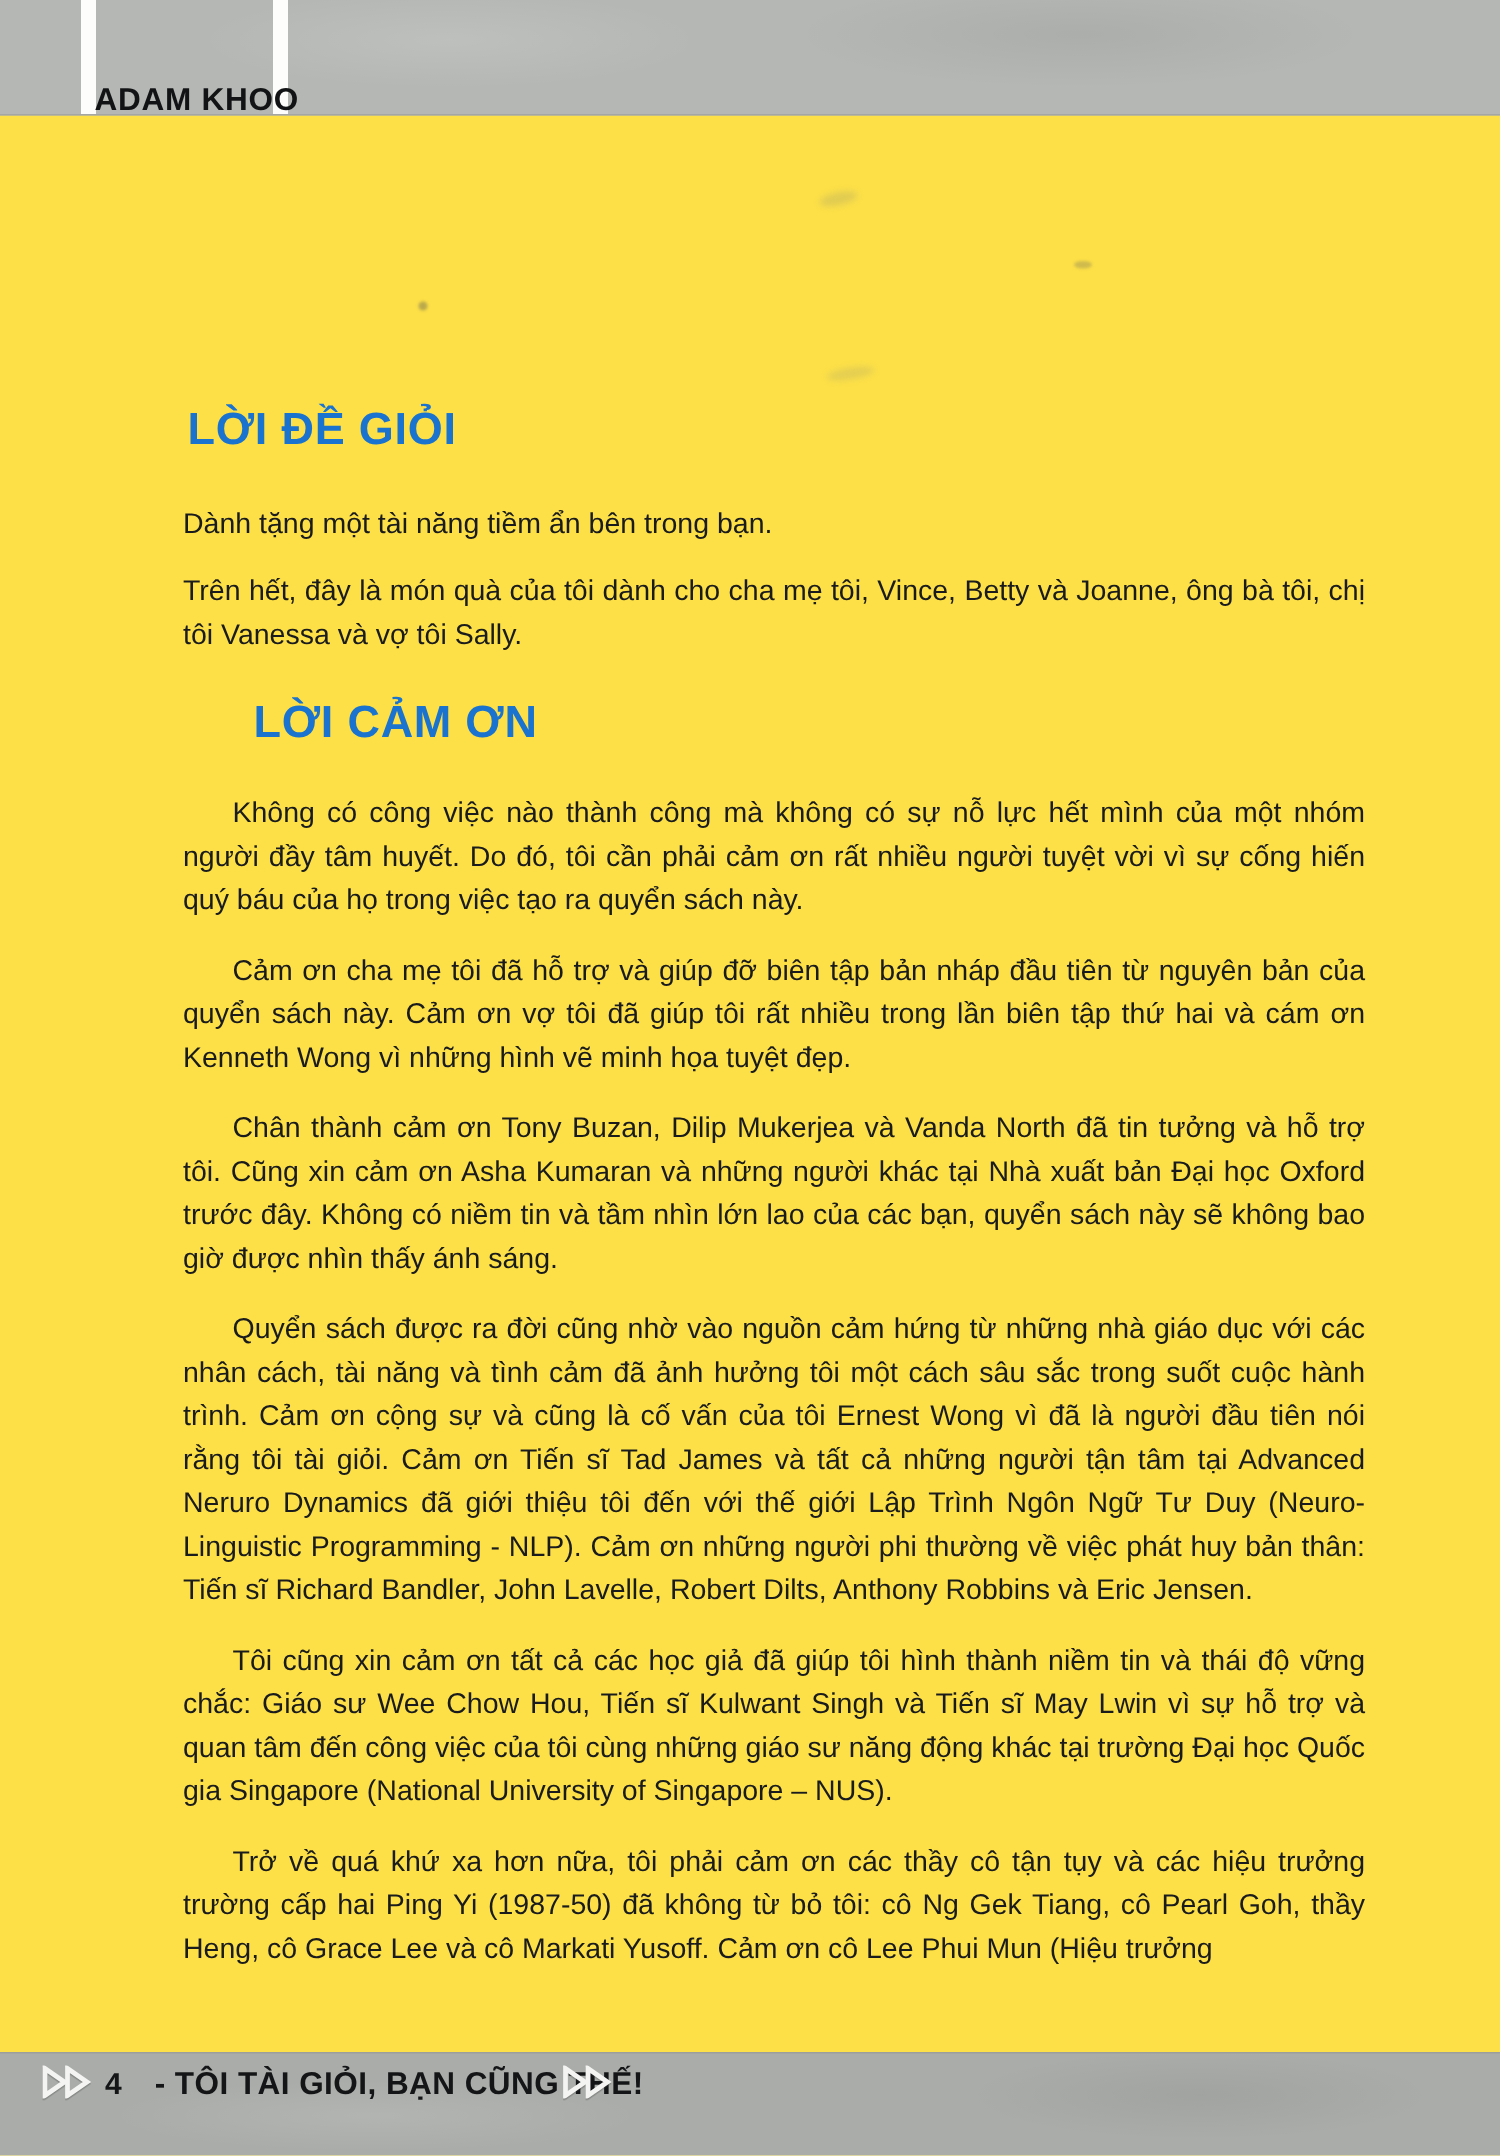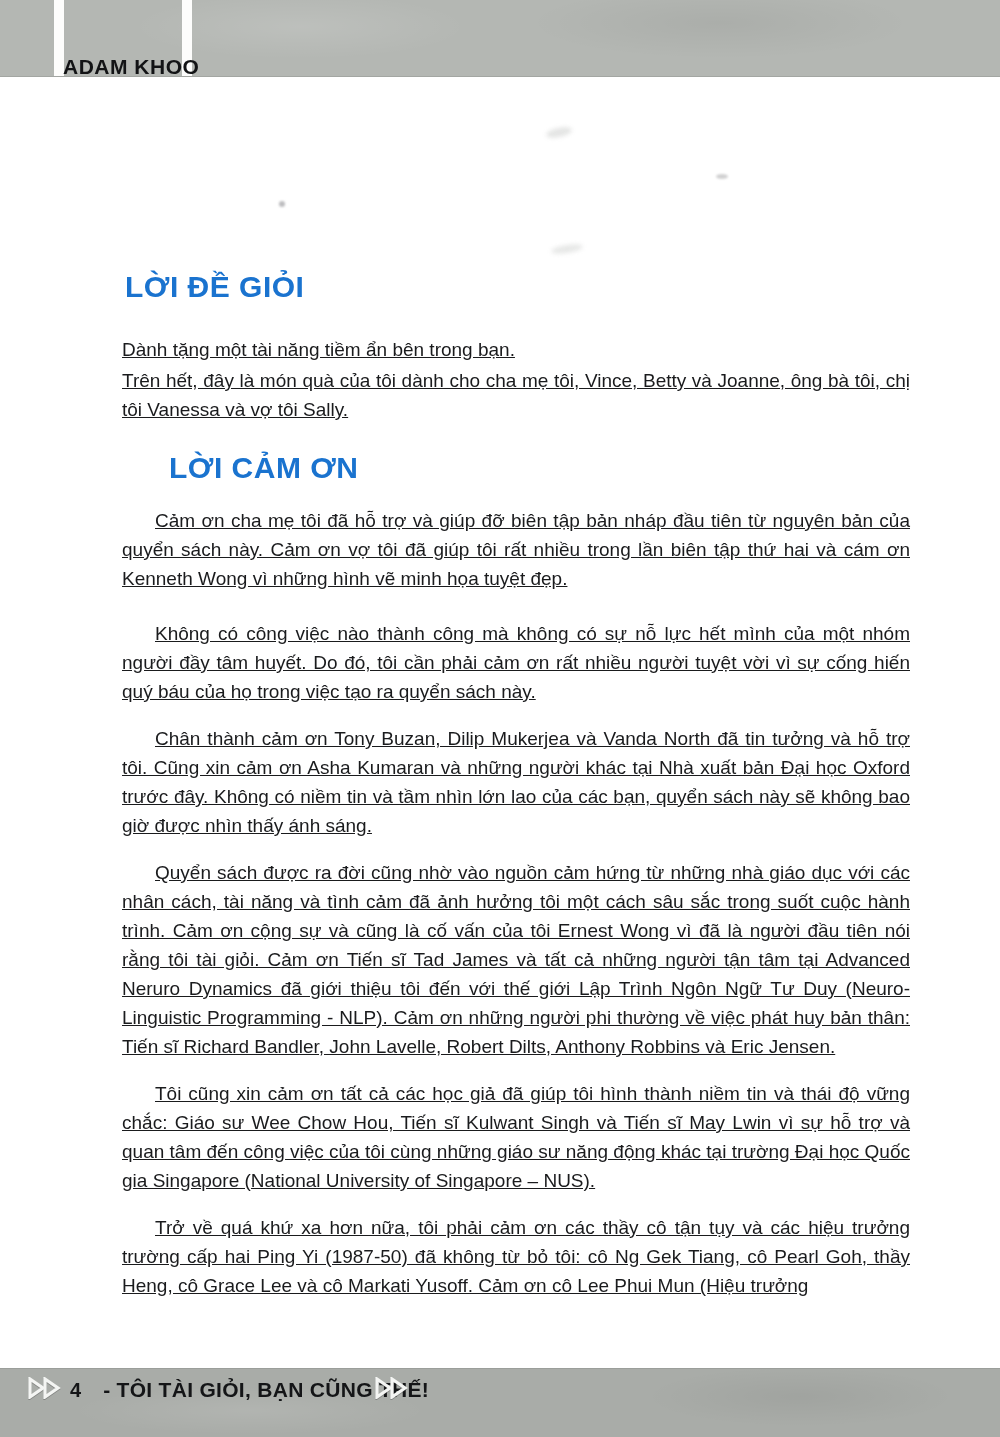--- a/index.html
+++ b/index.html
@@ -1,18 +1,18 @@
 <!DOCTYPE html>
 <html><head>
 <meta charset="utf-8">
 <style>
   html,body { margin:0; padding:0; background:#e8e8e8; }
   .page {
     position:relative; width:1000px; height:1437px; margin:0 auto;
-    background:#ffffff; overflow:hidden;
+    background:#fde047; overflow:hidden;
     font-family:"Liberation Sans", sans-serif;
     color:#1a1b1d;
   }
   
   .header-band {
     position:absolute; left:0; top:0; width:1000px; height:76px;
     background:
       radial-gradient(ellipse 260px 50px at 30% 35%, rgba(255,255,255,.12), transparent 65%),
       radial-gradient(ellipse 320px 60px at 72% 30%, rgba(0,0,0,.05), transparent 60%),
       #b4b7b3;
@@ -38,23 +38,23 @@
         background:rgba(120,125,120,.18); filter:blur(2px); }
   
   .content { position:absolute; left:122px; top:0; width:788px; }
   .section-title {
     margin:0; color:#1a73cf; font-size:30px; font-weight:bold;
     line-height:40px; letter-spacing:.5px; white-space:nowrap;
     padding-left:3px;
   }
   .title-dedication { margin-top:267px; }
   .title-acknowledgements { margin-top:24px;margin-left:44px; }
-  p { margin:0; font-size:19px; line-height:29px;text-decoration:underline; }
+  p { margin:0; font-size:19px; line-height:29px; }
   .ded-line { margin-top:28px; }
-  .ded-body { margin-top:2px; text-align:justify; }
+  .ded-body { margin-top:16px; text-align:justify; }
   .para { text-align:justify; text-indent:33px; margin-top:18px; }
   .para.first { margin-top:26px; }
   
   .footer-band {
     position:absolute; left:0; top:1368px; width:1000px; height:69px;
     background:
       radial-gradient(ellipse 300px 40px at 25% 60%, rgba(255,255,255,.10), transparent 60%),
       radial-gradient(ellipse 260px 50px at 80% 40%, rgba(0,0,0,.05), transparent 60%),
       #a9aca8;
     border-top:1px solid #9b9e9a;
@@ -85,22 +85,22 @@
   <div class="artifact a2"></div>
   <div class="artifact a3"></div>
   <div class="artifact a4"></div>
 
   <main class="content">
     <h1 class="section-title title-dedication">LỜI ĐỀ GIỎI</h1>
     <p class="ded-line">Dành tặng một tài năng tiềm ẩn bên trong bạn.</p>
     <p class="ded-body">Trên hết, đây là món quà của tôi dành cho cha mẹ tôi, Vince, Betty và Joanne, ông bà tôi, chị tôi Vanessa và vợ tôi Sally.</p>
 
     <h1 class="section-title title-acknowledgements">LỜI CẢM ƠN</h1>
+    <p class="para first">Không có công việc nào thành công mà không có sự nỗ lực hết mình của một nhóm người đầy tâm huyết. Do đó, tôi cần phải cảm ơn rất nhiều người tuyệt vời vì sự cống hiến quý báu của họ trong việc tạo ra quyển sách này.</p>
     <p class="para">Cảm ơn cha mẹ tôi đã hỗ trợ và giúp đỡ biên tập bản nháp đầu tiên từ nguyên bản của quyển sách này. Cảm ơn vợ tôi đã giúp tôi rất nhiều trong lần biên tập thứ hai và cám ơn Kenneth Wong vì những hình vẽ minh họa tuyệt đẹp.</p>
-    <p class="para first">Không có công việc nào thành công mà không có sự nỗ lực hết mình của một nhóm người đầy tâm huyết. Do đó, tôi cần phải cảm ơn rất nhiều người tuyệt vời vì sự cống hiến quý báu của họ trong việc tạo ra quyển sách này.</p>
     <p class="para">Chân thành cảm ơn Tony Buzan, Dilip Mukerjea và Vanda North đã tin tưởng và hỗ trợ tôi. Cũng xin cảm ơn Asha Kumaran và những người khác tại Nhà xuất bản Đại học Oxford trước đây. Không có niềm tin và tầm nhìn lớn lao của các bạn, quyển sách này sẽ không bao giờ được nhìn thấy ánh sáng.</p>
     <p class="para">Quyển sách được ra đời cũng nhờ vào nguồn cảm hứng từ những nhà giáo dục với các nhân cách, tài năng và tình cảm đã ảnh hưởng tôi một cách sâu sắc trong suốt cuộc hành trình. Cảm ơn cộng sự và cũng là cố vấn của tôi Ernest Wong vì đã là người đầu tiên nói rằng tôi tài giỏi. Cảm ơn Tiến sĩ Tad James và tất cả những người tận tâm tại Advanced Neruro Dynamics đã giới thiệu tôi đến với thế giới Lập Trình Ngôn Ngữ Tư Duy (Neuro-Linguistic Programming - NLP). Cảm ơn những người phi thường về việc phát huy bản thân: Tiến sĩ Richard Bandler, John Lavelle, Robert Dilts, Anthony Robbins và Eric Jensen.</p>
     <p class="para">Tôi cũng xin cảm ơn tất cả các học giả đã giúp tôi hình thành niềm tin và thái độ vững chắc: Giáo sư Wee Chow Hou, Tiến sĩ Kulwant Singh và Tiến sĩ May Lwin vì sự hỗ trợ và quan tâm đến công việc của tôi cùng những giáo sư năng động khác tại trường Đại học Quốc gia Singapore (National University of Singapore – NUS).</p>
     <p class="para">Trở về quá khứ xa hơn nữa, tôi phải cảm ơn các thầy cô tận tụy và các hiệu trưởng trường cấp hai Ping Yi (1987-50) đã không từ bỏ tôi: cô Ng Gek Tiang, cô Pearl Goh, thầy Heng, cô Grace Lee và cô Markati Yusoff. Cảm ơn cô Lee Phui Mun (Hiệu trưởng</p>
   </main>
 
   <footer class="footer-band">
     <span class="arrows left-icon">
       <svg width="36" height="22" viewBox="0 0 36 22">
         <polygon points="2,2 15,11 2,20" fill="none" stroke="#f4f5f3" stroke-width="3.2"></polygon>

